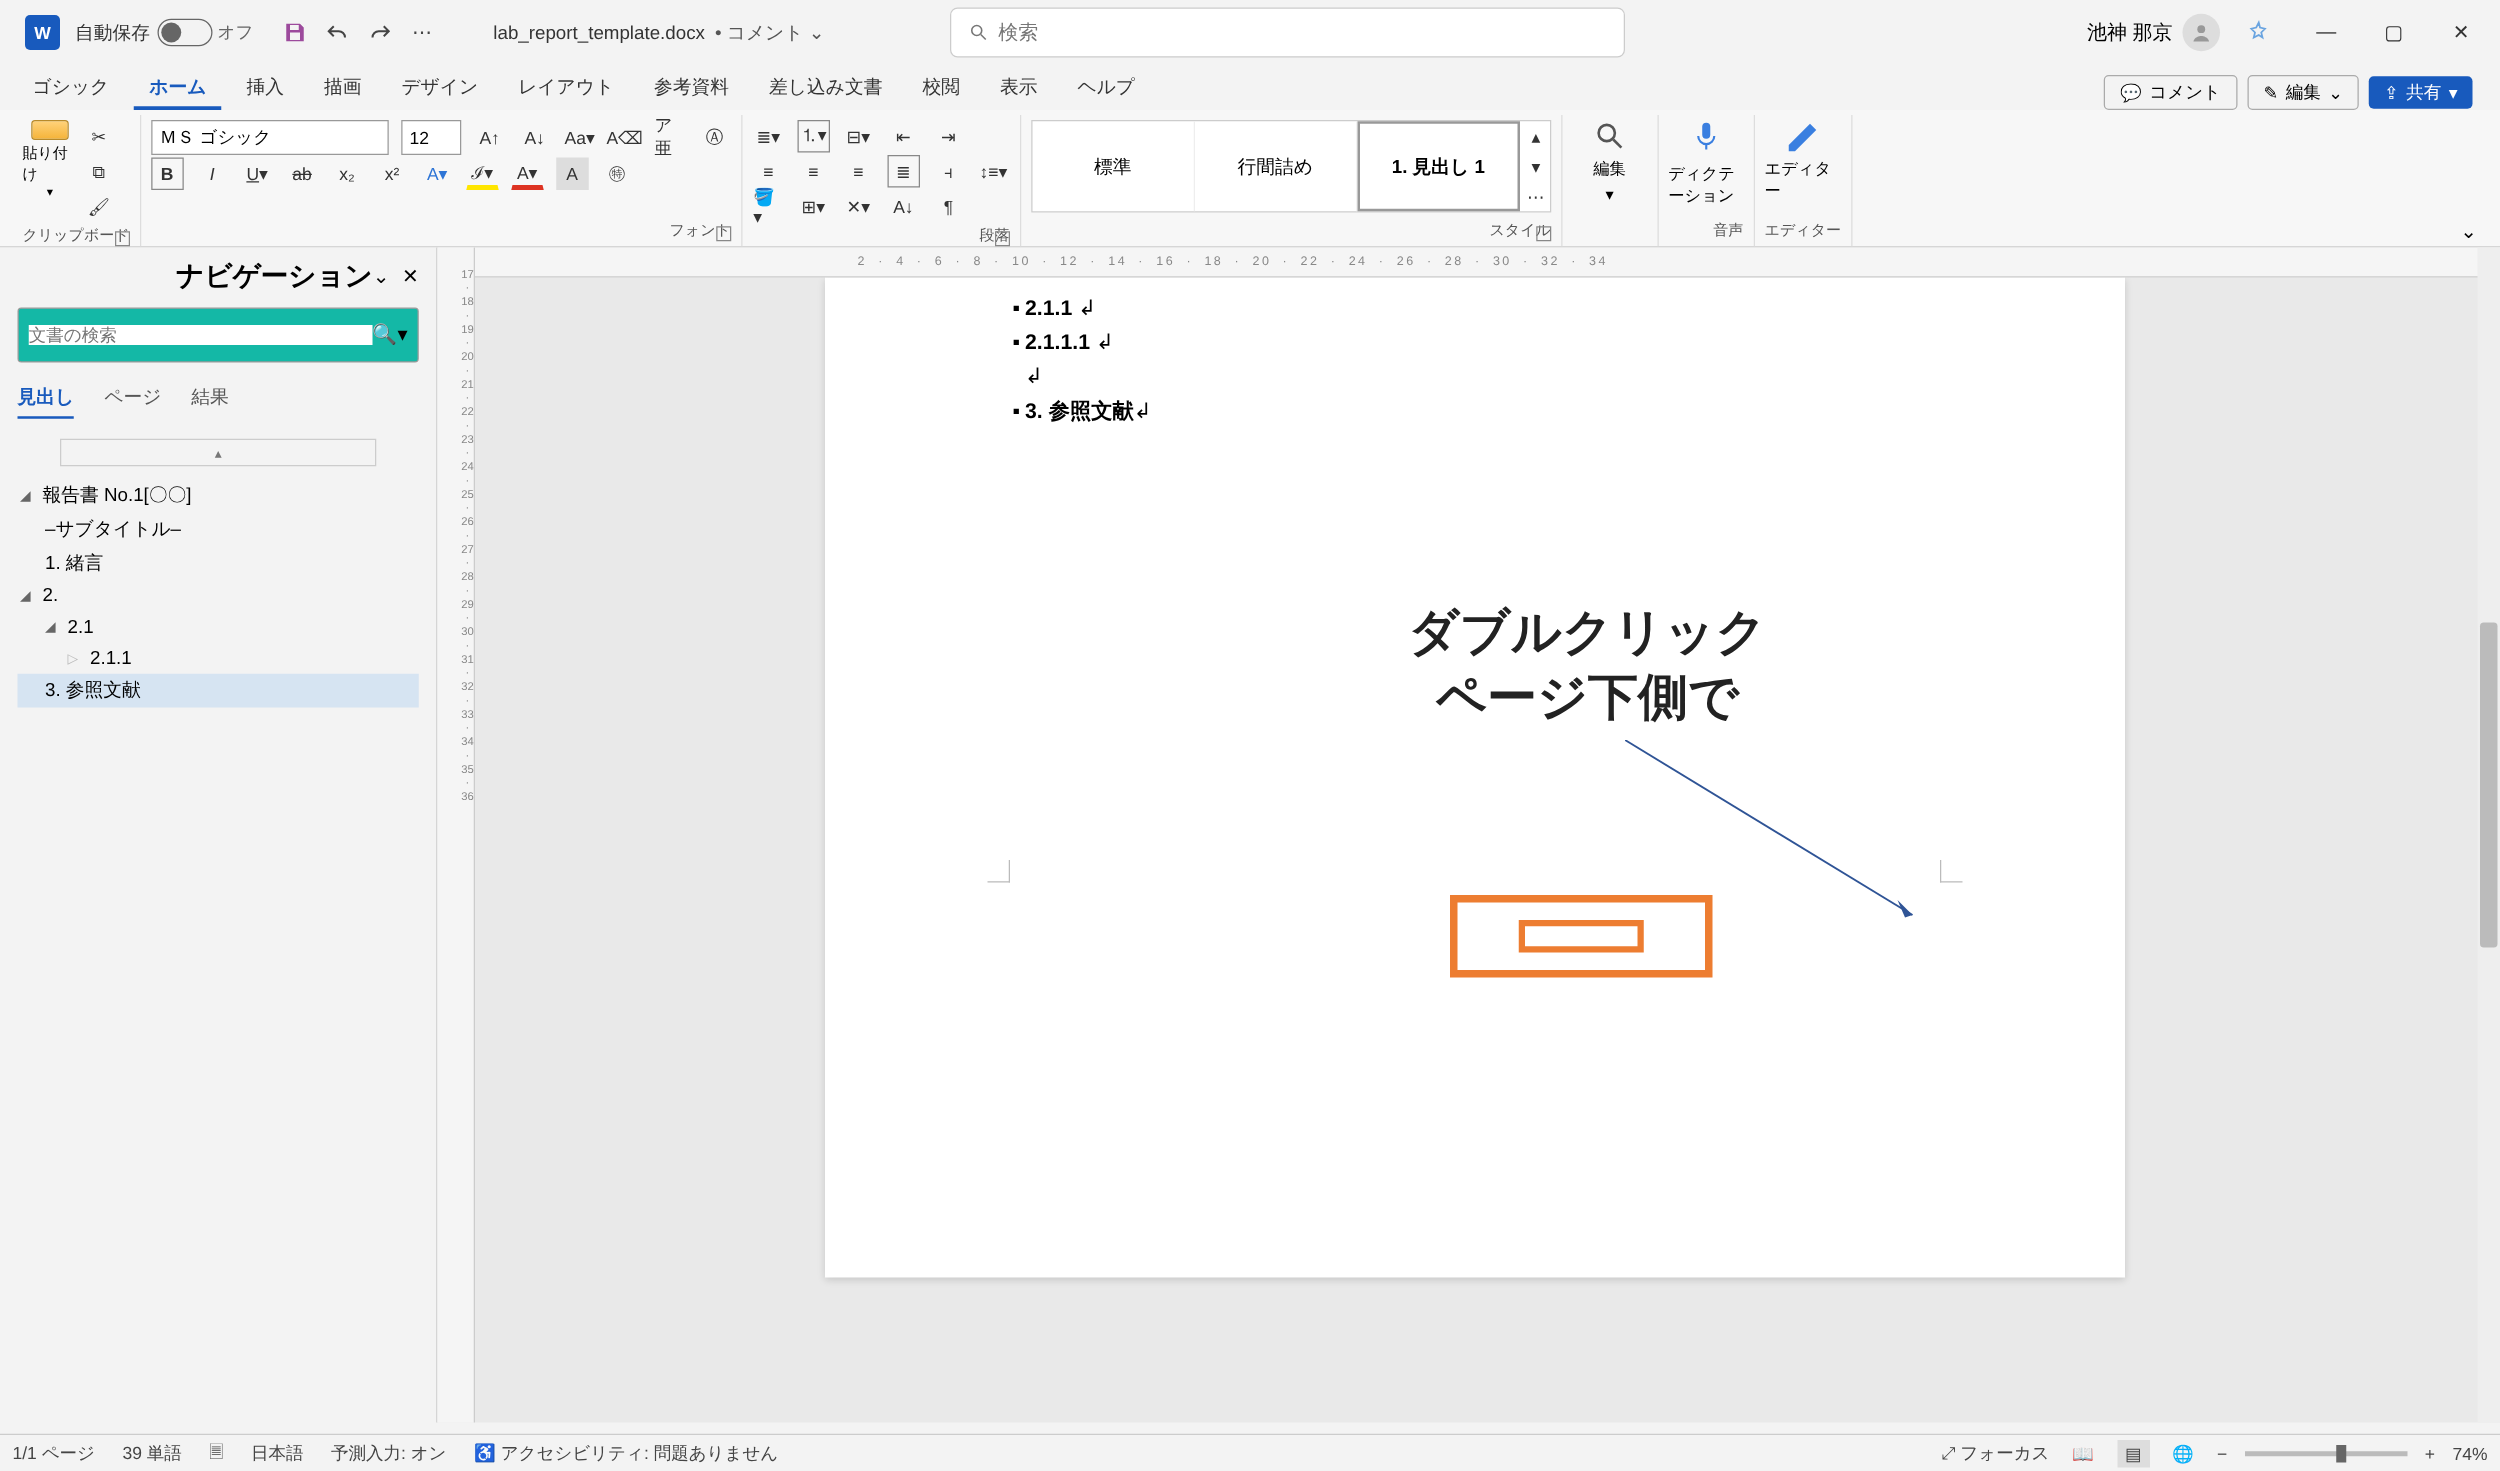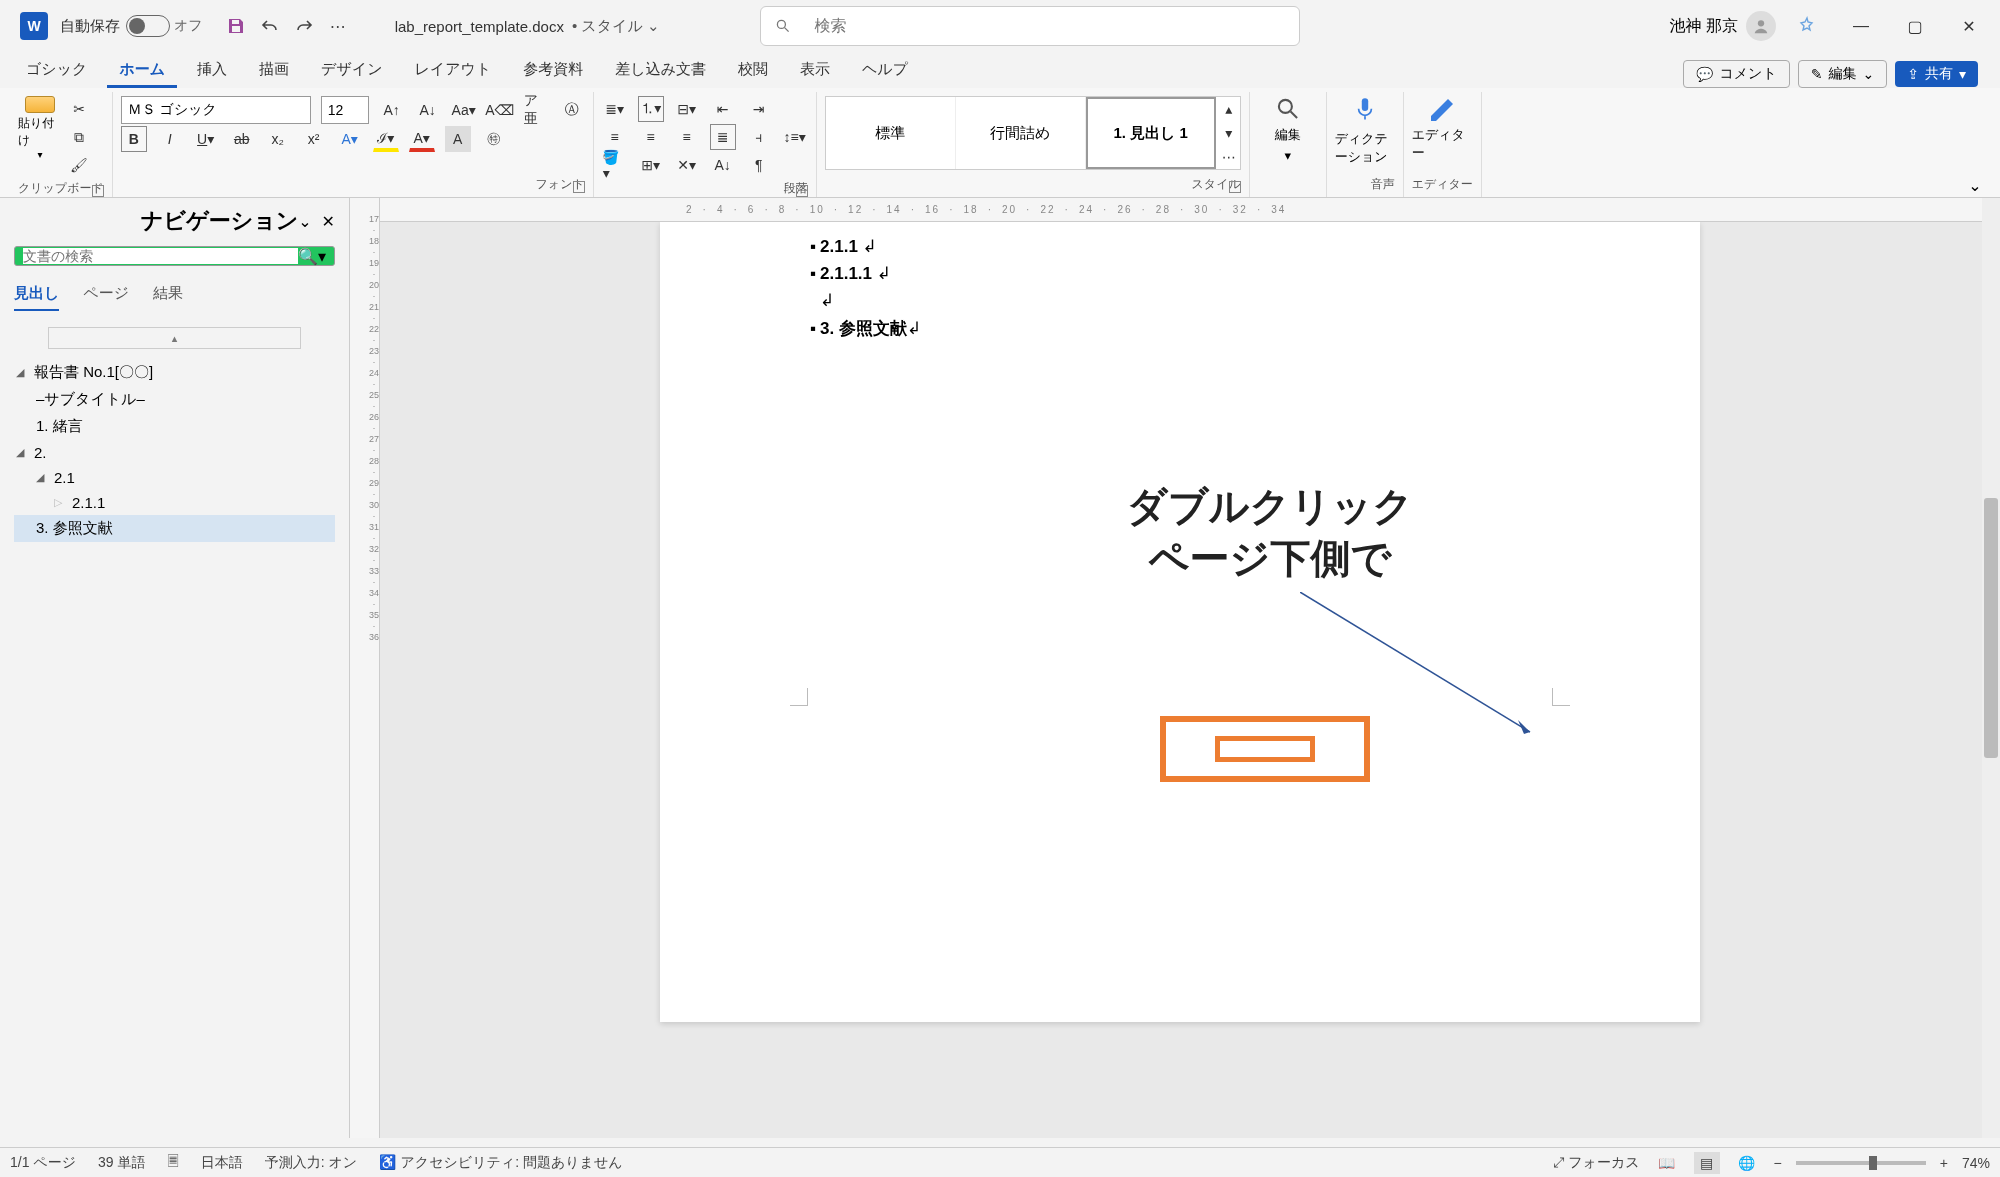--- a/index.html
+++ b/index.html
@@ -49,21 +49,21 @@
 .style-item.sel { border: 2px solid #999; }
 .gallery-more { width: 24px; display: flex; flex-direction: column; }
 .big-btn { width: 60px; display: flex; flex-direction: column; align-items: center; justify-content: center; font-size: 13px; gap: 4px; }
 .ribbon-collapse { margin-left: auto; align-self: flex-end; width: 30px; height: 24px; display:flex; align-items:center; justify-content:center; }
 
 
 .main { display: flex; height: 940px; }
 .navpane { width: 350px; background: #f3f3f3; border-right: 1px solid #ccc; padding: 8px 14px; }
 .nav-hdr { display: flex; align-items: center; justify-content: flex-end; margin-bottom: 10px; }
 .nav-title { font-size: 22px; font-weight: 600; }
-.nav-search { display: flex; border: 1px solid #999; border-radius: 3px; background: #22c55e; height: 20px; align-items: center; padding: 0 8px; margin-bottom: 12px; }
+.nav-search { display: flex; border: 1px solid #999; border-radius: 3px; background: #14b8a6; height: 44px; align-items: center; padding: 0 8px; margin-bottom: 12px; }
 .nav-search input { border: none; flex: 1; outline: none; font-size: 14px; }
 .nav-tabs { display: flex; gap: 24px; padding: 6px 0; border-bottom: 0; }
 .nav-tab { font-size: 15px; color: #555; padding-bottom: 6px; border-bottom: 2px solid transparent; }
 .nav-tab.active { color: #185abd; border-bottom: 2px solid #185abd; font-weight: 600; }
 .nav-up { border: 1px solid #ccc; height: 22px; margin: 10px 34px; display: flex; align-items: center; justify-content: center; font-size: 11px; color: #777; }
 .tree { font-size: 15px; }
 .tree-row { display: flex; align-items: center; padding: 4px 2px; gap: 6px; }
 .tree-row.sel { background: #d6e4f2; }
 .caret { width: 12px; color: #666; font-size: 11px; }
 .indent1 { padding-left: 22px; }
@@ -119,27 +119,27 @@
         <path fill="none" stroke="currentColor" stroke-width="1.6" d="M7 5L3 9l4 4M3 9h8a5 5 0 015 5"></path>
       </svg>
     </div>
   <div class="qat-btn">
       <svg width="20" height="20" viewBox="0 0 20 20">
         <path fill="none" stroke="currentColor" stroke-width="1.6" d="M13 5l4 4-4 4M17 9H9a5 5 0 00-5 5"></path>
       </svg>
     </div>
   <div class="qat-btn">⋯</div>
   <span class="filename">lab_report_template.docx</span>
-  <span class="saved"><span>• スタイル</span> ⌄</span>
+  <span class="saved"><span>• コメント</span> ⌄</span>
   <div class="searchbox">
     <svg width="16" height="16" viewBox="0 0 20 20">
         <circle cx="8" cy="8" r="5" fill="none" stroke="#777" stroke-width="1.6"></circle>
         <line x1="12" y1="12" x2="17" y2="17" stroke="#777" stroke-width="1.6"></line>
       </svg>
-    <span style="margin-left:24px;">検索</span>
+    <span style="margin-left:8px;">検索</span>
   </div>
   <div class="title-right">
     <div class="user">
       <span>池神 那京</span>
       <div class="avatar">
           <svg width="18" height="18" viewBox="0 0 20 20">
             <circle cx="10" cy="7" r="3.5" fill="#999"></circle>
             <path d="M3 18c1-4 5-5 7-5s6 1 7 5" fill="#999"></path>
           </svg>
         </div>

